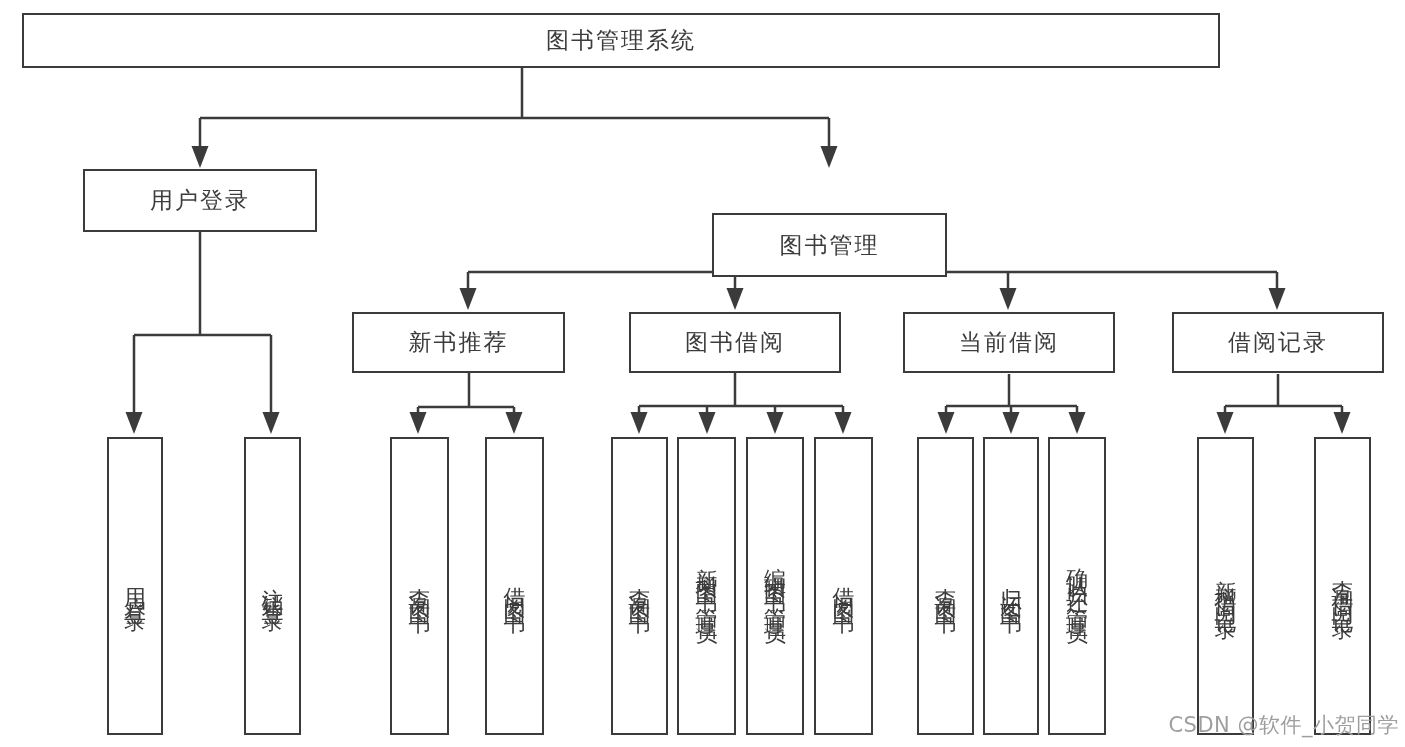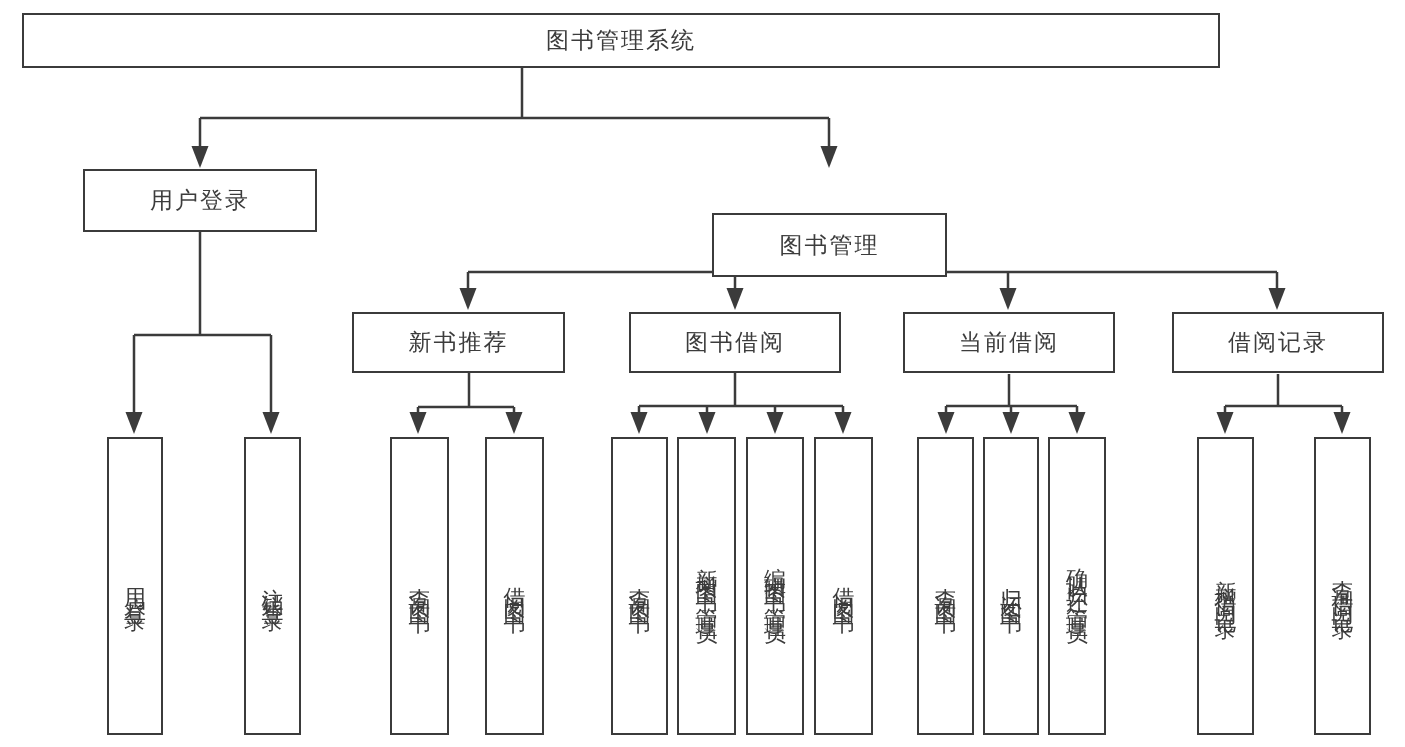--- a/index.html
+++ b/index.html
@@ -147,14 +147,15 @@
     <span>确认归还（管理员）</span>
   </div>
 
   <div class="node leaf lf-5a">
     <span>新增借阅记录</span>
   </div>
   <div class="node leaf lf-5b">
     <span>查询借阅记录</span>
   </div>
 
+  <div class="watermark">CSDN @软件_小贺同学</div>
 
 </div>
 
 </body></html>

